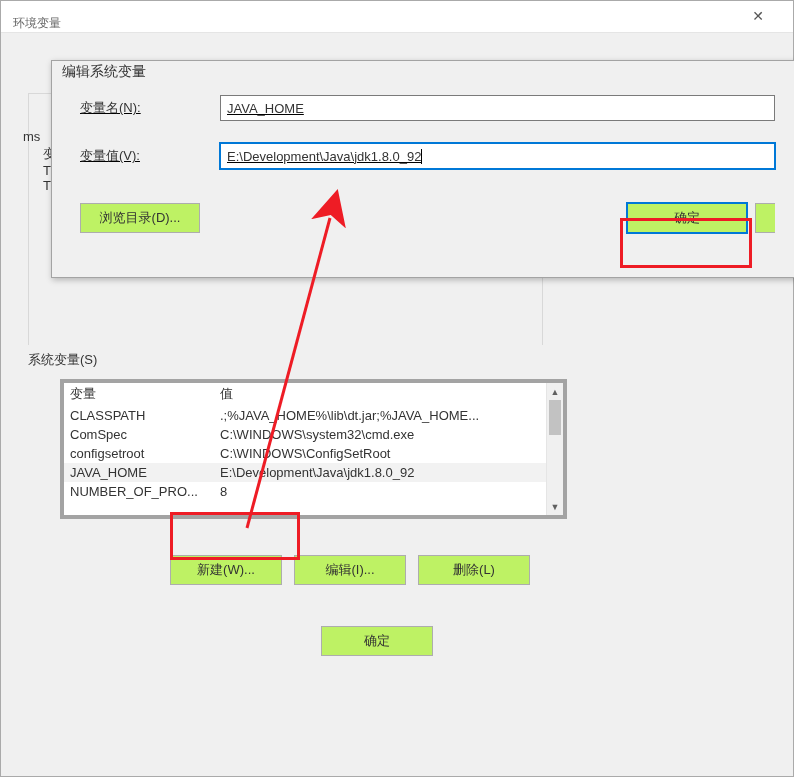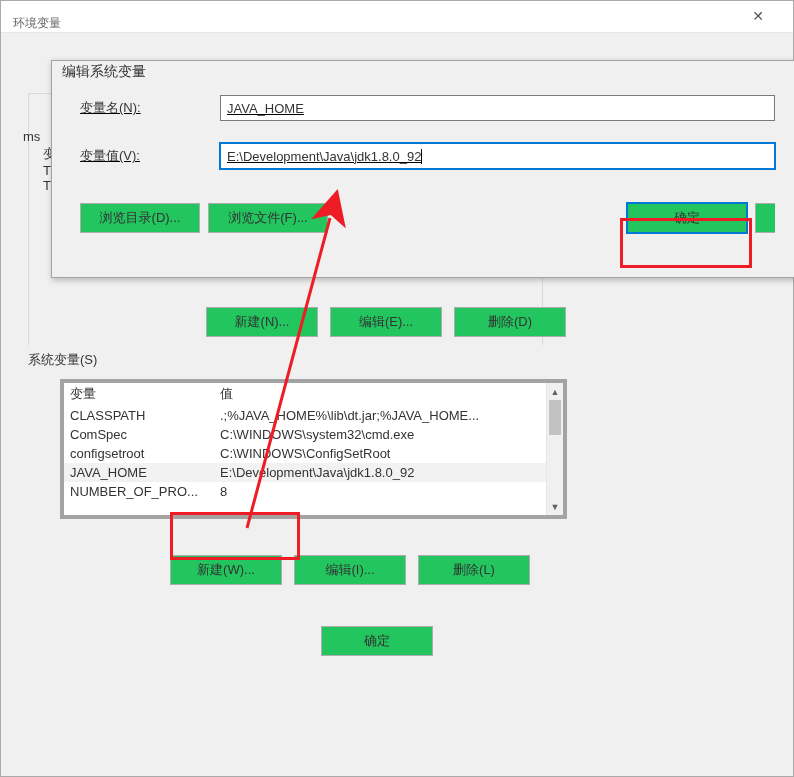--- a/index.html
+++ b/index.html
@@ -26,21 +26,21 @@
     .listview-rows { }
     .listview-row { display: flex; font-size: 13px; color: #333; }
     .listview-row .col-var { width: 150px; padding: 2px 6px; white-space: nowrap; overflow: hidden; text-overflow: ellipsis; }
     .listview-row .col-val { flex: 1; padding: 2px 6px; white-space: nowrap; overflow: hidden; text-overflow: ellipsis; }
     .listview-row.sel { background: #f2f2f2; }
     .scrollbar { position: absolute; right: 0; top: 0; bottom: 0; width: 17px; background: #f0f0f0; border-left: 1px solid #e5e5e5; }
     .scroll-arrow { height: 17px; display:flex; align-items:center; justify-content:center; color:#606060; font-size:9px; }
     .scroll-thumb { position:absolute; left:2px; right:2px; top:17px; height:35px; background:#c2c2c2;}
 
     .btn-row { display:flex; gap: 12px; margin-top: 36px; margin-left: 142px; }
-    .btn { width: 112px; height: 30px; background: #22c55e; border: 1px solid #adadad; font-size: 13px; color: #333; display:flex; align-items:center; justify-content:center; cursor:pointer;text-align:center; }
+    .btn { width: 112px; height: 30px; background: #bef264; border: 1px solid #adadad; font-size: 13px; color: #333; display:flex; align-items:center; justify-content:center; cursor:pointer;text-align:center; }
 
     
     .upper-btns { position:absolute; left: 205px; top: 274px; display:flex; gap:12px; }
     .upper-btns .btn { width: 112px; height: 30px; overflow:hidden; }
 
     
     .red-box { position:absolute; border: 3px solid #ee1c25; pointer-events:none; }
     .red-box.hl1 { left: 620px; top: 218px; width: 132px; height: 50px; }
     .red-box.hl2 { left: 170px; top: 512px; width: 130px; height: 48px; }
 
@@ -82,25 +82,20 @@
 
     <div class="fieldset-line"></div>
     <span class="ms-label">ms</span>
 
     <div style="position:absolute; left:42px; top:112px; font-size:13px; color:#333;">
       <div>变</div>
       <div>T</div>
       <div>T</div>
     </div>
 
-    <div class="upper-btns">
-      <div class="btn">新建(N)...</div>
-      <div class="btn">编辑(E)...</div>
-      <div class="btn">删除(D)</div>
-    </div>
 
     <div class="group-sys">
       <span class="group-sys-label">系统变量(S)</span>
       <div class="listview">
         <div class="listview-header">
           <div class="col col-var">变量</div>
           <div class="col col-val">值</div>
         </div>
         <div class="listview-rows">
           <div class="listview-row">
@@ -155,21 +150,20 @@
     <div class="form-row">
       <div class="form-label">变量值(V):</div>
       <div class="form-input focus" style="display:flex;align-items:center;">
         <span>E:\Development\Java\jdk1.8.0_92</span>
           <span class="caret"></span>
       </div>
     </div>
   </div>
   <div class="modal-buttons">
     <div class="btn">浏览目录(D)...</div>
-    <div class="btn">浏览文件(F)...</div>
     <div class="spacer"></div>
     <div class="btn primary">确定</div>
     <div class="btn" style="width:20px; border-right:none;"></div>
   </div>
 </div>
 
 <div class="red-box hl1"></div>
 <div class="red-box hl2"></div>
 
 <svg class="arrow-overlay">

